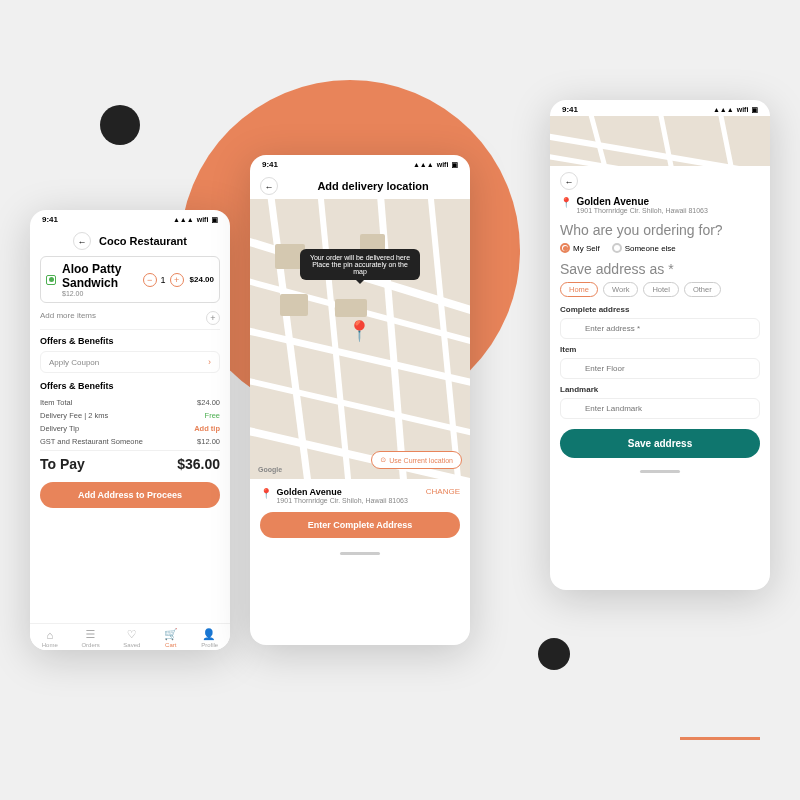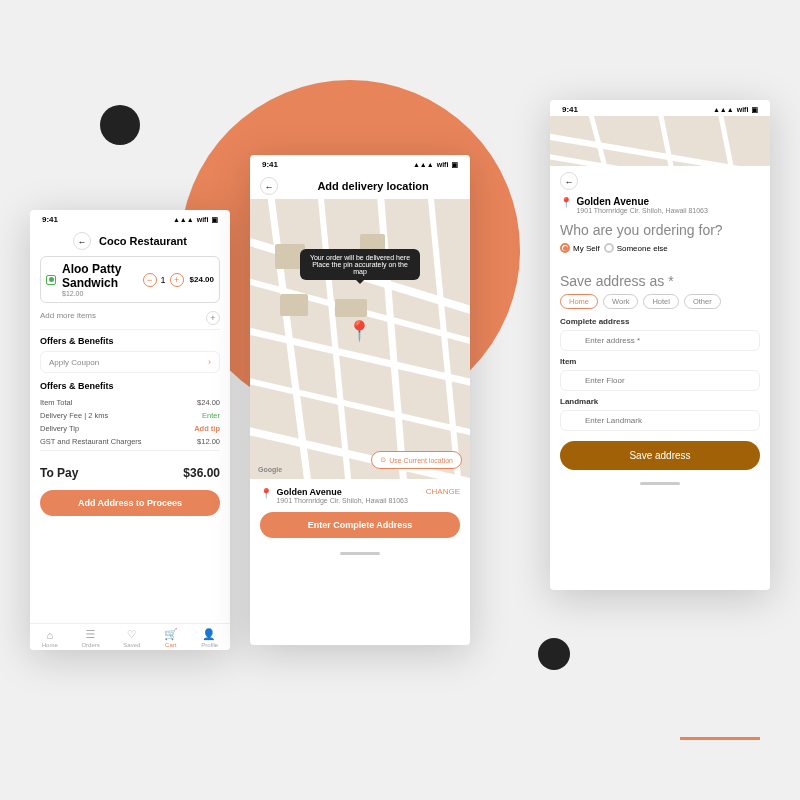--- a/index.html
+++ b/index.html
@@ -62,21 +62,21 @@
       width: 80px;
       height: 3px;
       background: #e8845a;
       margin-top: 4px;
     }
 
     
     .phone {
       position: absolute;
       background: #fff;
-      border-radius: 4px;
+      border-radius: 16px;
       box-shadow: 0 8px 40px rgba(0,0,0,0.18);
       overflow: hidden;
       z-index: 5;
     }
 
     
     .phone-1 {
       width: 200px;
       height: 440px;
       left: 30px;
@@ -124,21 +124,21 @@
     .item-price-sub { font-size: 7px; color: #888; }
     .item-qty { display: flex; align-items: center; gap: 4px; font-size: 9px; }
     .qty-btn { width: 14px; height: 14px; border: 1px solid #e8845a; border-radius: 50%; color: #e8845a; display: flex; align-items: center; justify-content: center; font-size: 9px; }
     .item-total { font-size: 8px; font-weight: 600; margin-left: 6px; }
     .add-more { display: flex; align-items: flex-start; justify-content: space-between; font-size: 8px; color: #888; padding: 4px 0; border-bottom: 1px solid #f0f0f0; margin-bottom: 6px; }
     .add-more-icon { width: 14px; height: 14px; border: 1px solid #ddd; border-radius: 50%; display: flex; align-items: center; justify-content: center; font-size: 9px; color: #888; }
     .section-title { font-size: 9px; font-weight: 700; margin-bottom: 5px; }
     .coupon-row { display: flex; align-items: center; justify-content: space-between; border: 1px solid #f0f0f0; border-radius: 6px; padding: 5px 8px; margin-bottom: 8px; font-size: 8px; color: #888; }
     .chevron { font-size: 9px; color: #e8845a; }
     .bill-row { display: flex; justify-content: space-between; font-size: 7.5px; padding: 2px 0; color: #555; }
-    .bill-row.total { font-weight: 700; font-size: 12px; color: #222; border-top: 1px solid #f0f0f0; padding-top: 15px; margin-top: 2px; }
+    .bill-row.total { font-weight: 700; font-size: 14px; color: #222; border-top: 1px solid #f0f0f0; padding-top: 5px; margin-top: 2px; }
     .add-tip { color: #e8845a; font-weight: 600; }
     .free-text { color: #4caf50; }
     .orange-btn {
       background: #e8845a;
       color: #fff;
       border-radius: 20px;
       padding: 8px 0;
       text-align: center;
       font-size: 9px;
       font-weight: 700;
@@ -234,21 +234,21 @@
     .location-info { flex: 1; }
     .location-name { font-size: 9px; font-weight: 700; }
     .location-addr { font-size: 7px; color: #888; }
     .change-btn { font-size: 8px; color: #e8845a; font-weight: 400; }
     .p3-content { padding: 4px 10px 6px; }
     .p3-loc-row { display: flex; align-items: flex-start; gap: 4px; margin-bottom: 8px; }
     .p3-loc-icon { color: #e8845a; font-size: 10px; margin-top: 1px; }
     .p3-loc-name { font-size: 10px; font-weight: 700; }
     .p3-loc-addr { font-size: 7px; color: #888; }
     .p3-label { font-size: 14px; color: #888; margin-bottom: 5px; }
-    .radio-row { display: flex; gap: 4px; margin-bottom: 20px; align-items: center; }
+    .radio-row { display: flex; gap: 12px; margin-bottom: 8px; align-items: center; }
     .radio-opt { display: flex; align-items: center; gap: 3px; font-size: 8px; }
     .radio-circle { width: 10px; height: 10px; border-radius: 50%; border: 2px solid #e8845a; display: flex; align-items: center; justify-content: center; }
     .radio-circle.active::after { content: ''; width: 5px; height: 5px; background: #e8845a; border-radius: 50%; }
     .radio-circle.inactive { border-color: #ccc; }
     .save-as-row { display: flex; gap: 5px; margin-bottom: 8px; flex-wrap: wrap; }
     .save-tag {
       border: 1.5px solid #e8845a;
       border-radius: 12px;
       padding: 2px 8px;
       font-size: 7.5px;
@@ -260,27 +260,27 @@
       width: 100%;
       border: 1px solid #eee;
       border-radius: 6px;
       padding: 5px 24px;
       font-size: 8px;
       color: #bbb;
       background: #fff;
       margin-bottom: 6px;
     }
     .p3-save-btn {
-      background: #a16207;
+      background: #0f766e;
       color: #fff;
       border-radius: 20px;
       padding: 9px 0;
       text-align: center;
       font-size: 10px;
-      font-weight: 400;
+      font-weight: 700;
       margin-top: 4px;
       cursor: pointer;
     }
     .p3-home-indicator {
       width: 40px;
       height: 3px;
       background: #ccc;
       border-radius: 2px;
       margin: 6px auto 0;
     }
@@ -341,28 +341,28 @@
       <span class="chevron">›</span>
     </div>
 
     <div class="section-title">Offers &amp; Benefits</div>
     <div class="bill-row">
       <span>Item Total</span>
       <span>$24.00</span>
     </div>
     <div class="bill-row">
       <span>Delivery Fee | 2 kms</span>
-      <span class="free-text">Enter</span>
+      <span class="free-text">Free</span>
     </div>
     <div class="bill-row">
       <span>Delivery Tip</span>
       <span class="add-tip">Add tip</span>
     </div>
     <div class="bill-row">
-      <span>GST and Restaurant Chargers</span>
+      <span>GST and Restaurant Someone</span>
       <span>$12.00</span>
     </div>
     <div class="bill-row total">
       <span>To Pay</span>
       <span>$36.00</span>
     </div>
 
     <div class="orange-btn">Add Address to Procees</div>
   </div>
 

